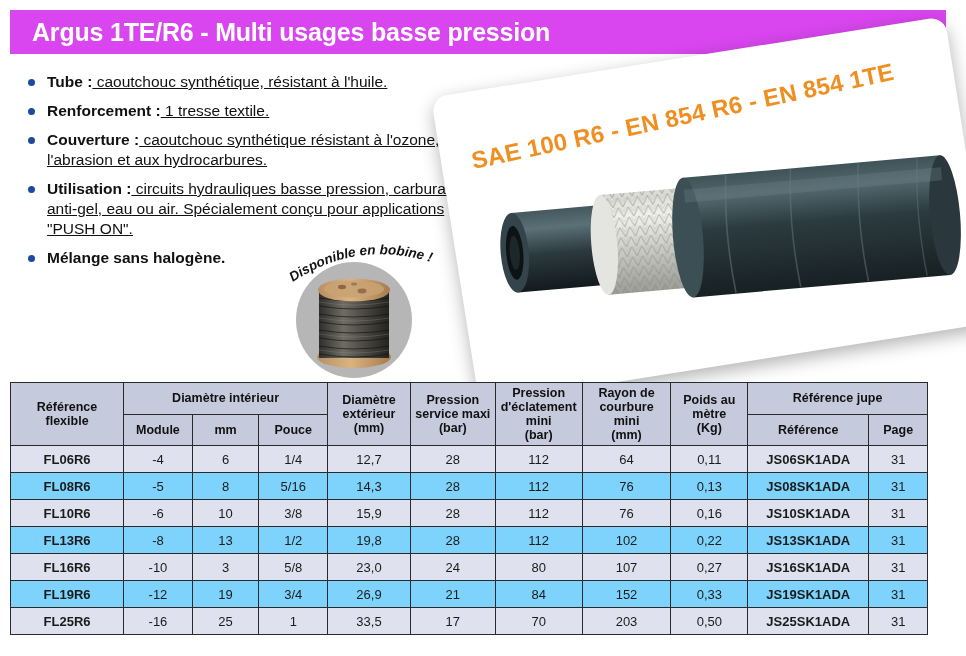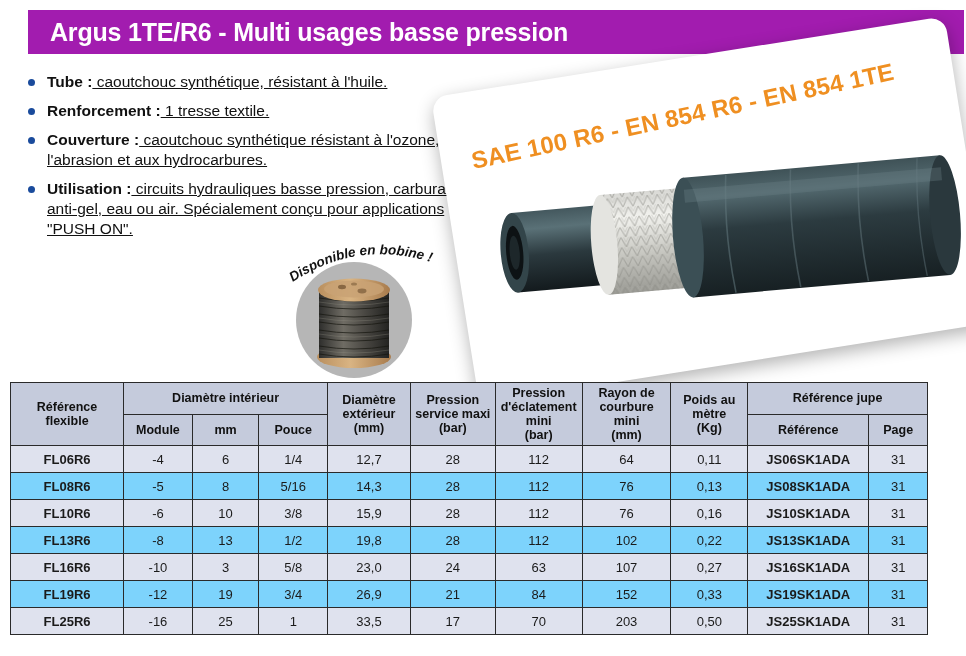--- a/index.html
+++ b/index.html
@@ -12,25 +12,25 @@
     height: 656px;
     position: relative;
     overflow: hidden;
     font-family: "Liberation Sans", sans-serif;
     color: #111111;
   }
 
   
   #header-banner {
     position: absolute;
-    left: 28px;
+    left: 10px;
     top: 10px;
     width: 936px;
     height: 44px;
-    background: #a21caf;
+    background: #d946ef;
     display: flex;
     align-items: center;
   }
   #header-title {
     color: #ffffff;
     font-size: 25px;
     font-weight: bold;
     letter-spacing: -0.2px;
     margin-left: 22px;
     white-space: nowrap;
@@ -187,20 +187,21 @@
 
 <div id="header-banner">
   <div id="header-title">Argus 1TE/R6 - Multi usages basse pression</div>
 </div>
 
 <ul id="specs-list">
     <li class="spec-item"><span class="bullet-dot" style="background: rgb(26, 75, 156);"></span><span class="spec-label">Tube :</span><span class="spec-value"> caoutchouc synthétique, résistant à l'huile.</span></li>
     <li class="spec-item"><span class="bullet-dot" style="background: rgb(26, 75, 156);"></span><span class="spec-label">Renforcement :</span><span class="spec-value"> 1 tresse textile.</span></li>
     <li class="spec-item"><span class="bullet-dot" style="background: rgb(26, 75, 156);"></span><span class="spec-label">Couverture :</span><span class="spec-value"> caoutchouc synthétique résistant à l'ozone, à l'abrasion et aux hydrocarbures.</span></li>
     <li class="spec-item"><span class="bullet-dot" style="background: rgb(26, 75, 156);"></span><span class="spec-label">Utilisation :</span><span class="spec-value"> circuits hydrauliques basse pression, carburants, anti-gel, eau ou air. Spécialement conçu pour applications "PUSH ON".</span></li>
+    <li class="spec-item"><span class="bullet-dot" style="background: rgb(26, 75, 156);"></span><span class="spec-label">Mélange sans halogène.</span><span class="spec-value"></span></li>
   </ul>
 
 <div id="hose-card">
   <div id="standards-text">SAE 100 R6 - EN 854 R6 - EN 854 1TE</div>
 
   <svg id="hose-figure" viewBox="0 0 495 150" xmlns="http://www.w3.org/2000/svg">
     <defs>
       <linearGradient id="rubberGrad" x1="0" y1="0" x2="0" y2="1">
         <lineargradient-stop></lineargradient-stop>
       </linearGradient>
@@ -423,21 +424,21 @@
         <td class="cell-jupe">JS13SK1ADA</td>
         <td>31</td>
       </tr>
       <tr class="row-shaded">
         <td class="cell-ref">FL16R6</td>
         <td>-10</td>
         <td>3</td>
         <td>5/8</td>
         <td>23,0</td>
         <td>24</td>
-        <td>63</td>
+        <td>80</td>
         <td>107</td>
         <td>0,27</td>
         <td class="cell-jupe">JS16SK1ADA</td>
         <td>31</td>
       </tr>
       <tr class="row-plain">
         <td class="cell-ref">FL19R6</td>
         <td>-12</td>
         <td>19</td>
         <td>3/4</td>

